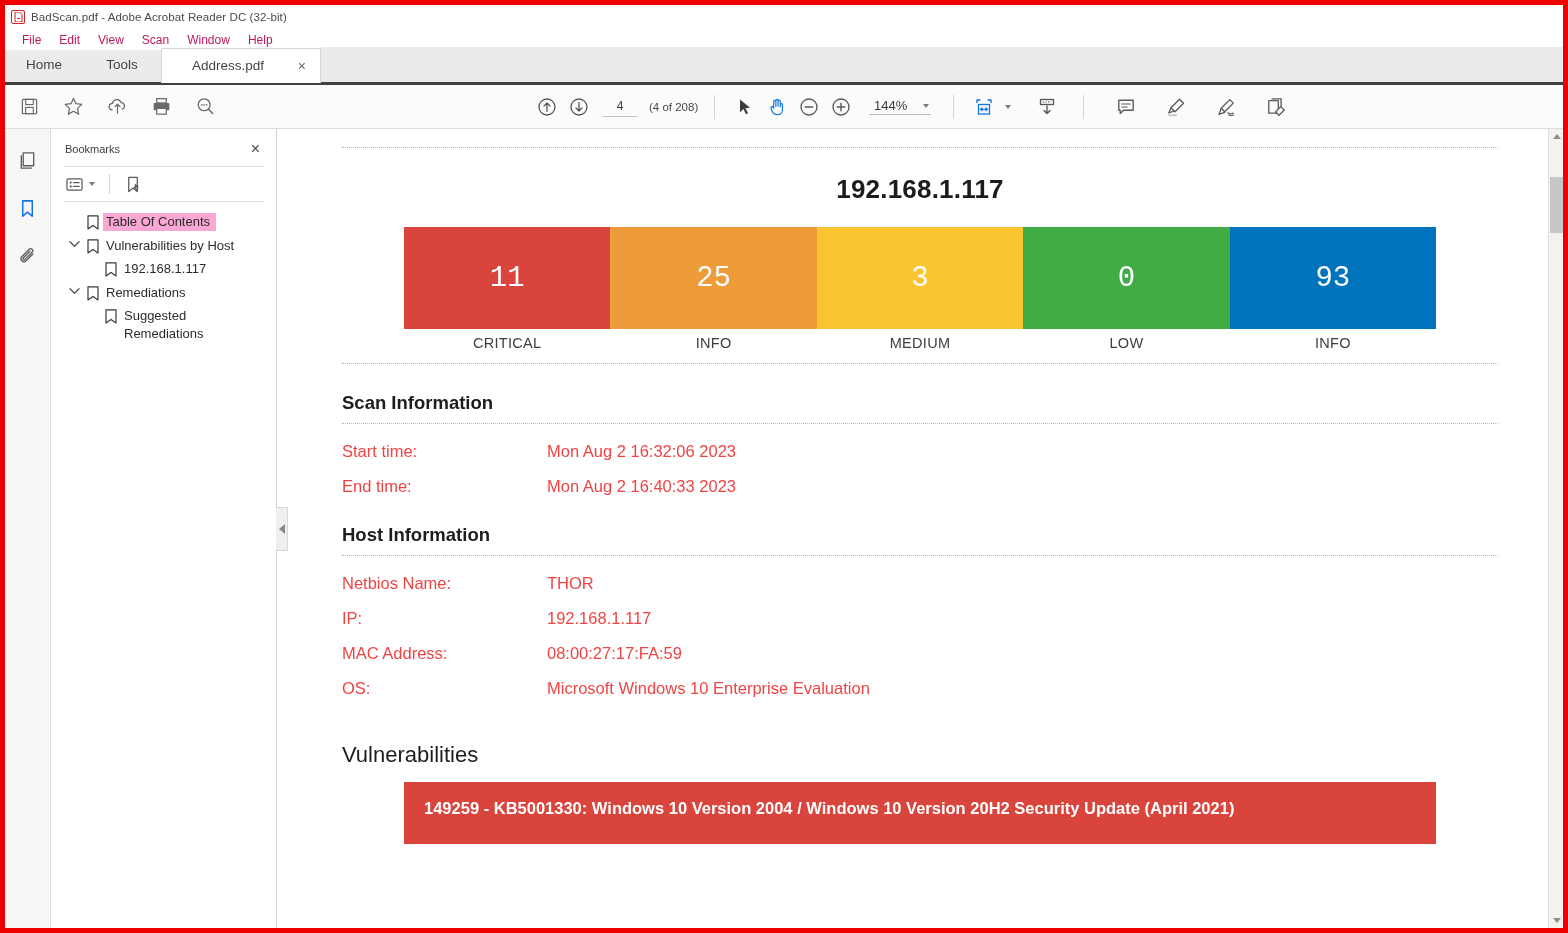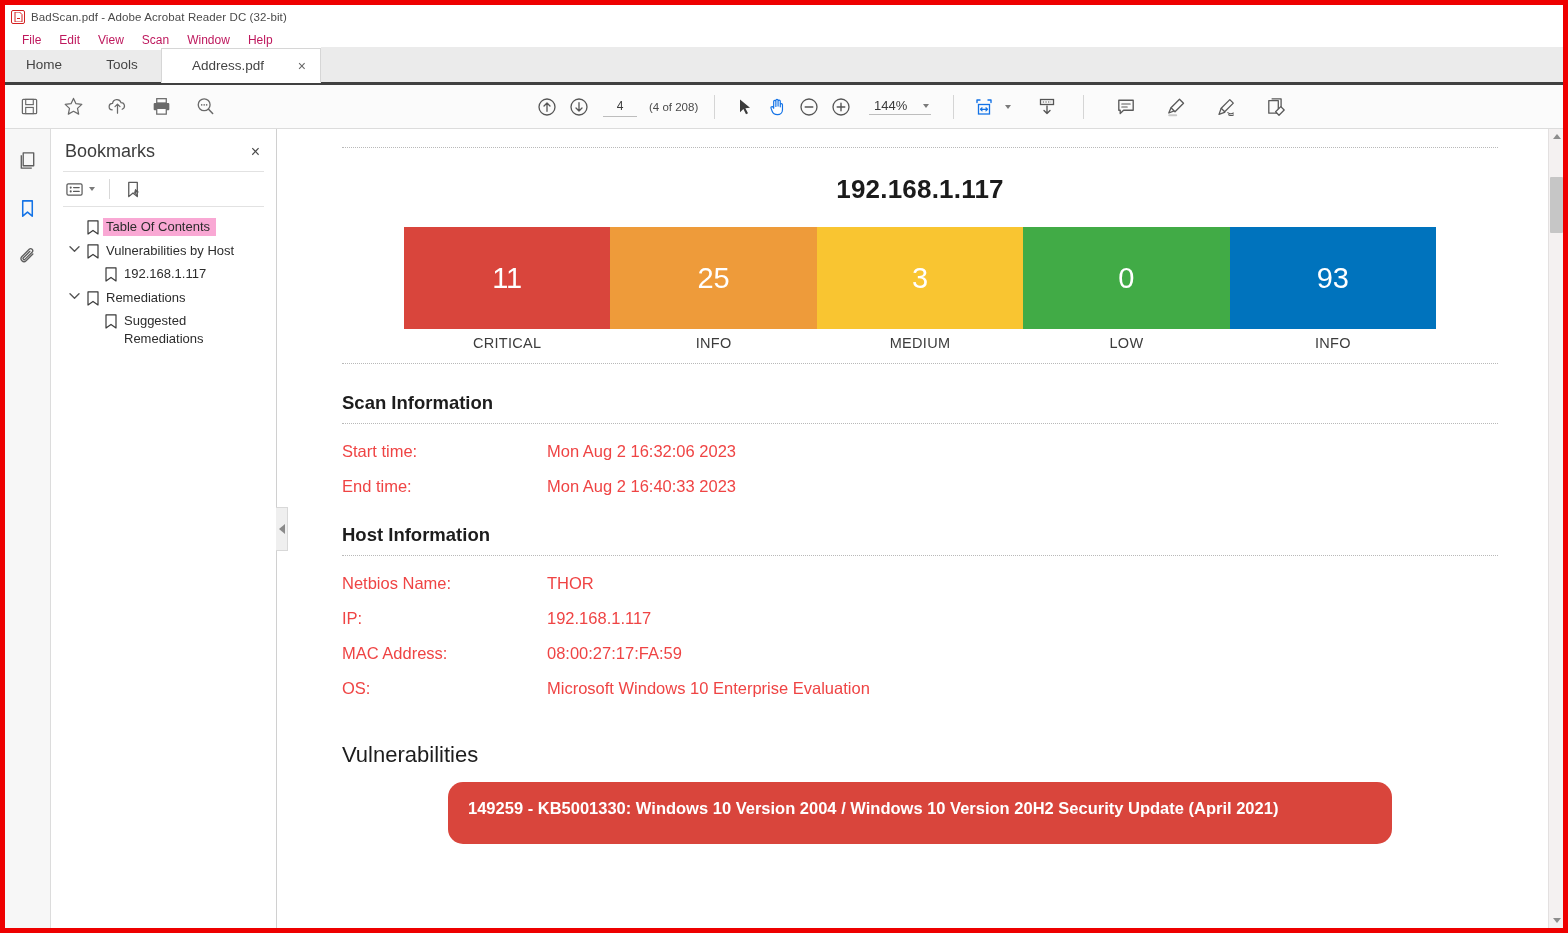--- a/index.html
+++ b/index.html
@@ -200,21 +200,21 @@
     display: flex;
     flex-direction: column;
     flex: 0 0 auto;
   }
   .bm-head {
     display: flex;
     align-items: center;
     justify-content: space-between;
     padding: 12px 14px 9px 14px;
   }
-  .bm-title { font-size: 18px; color: #3d3d3d; }
+  .bm-title { font-size: 11px; color: #3d3d3d; }
   .bm-close { font-size: 16px; color: #4a4a4a; cursor: pointer; line-height: 1; padding: 0 2px; }
   .bm-divider { height: 1px; background: #e2e2e2; margin: 0 12px; }
   .bm-tools {
     display: flex;
     align-items: center;
     padding: 7px 14px;
     gap: 8px;
   }
   .bm-tool { display: flex; align-items: center; gap: 5px; cursor: pointer; color: #5a5a5a; }
   .bm-vsep { width: 1px; height: 20px; background: #d8d8d8; margin: 0 6px; }
@@ -294,20 +294,21 @@
     width: 1032px;
     margin: 0 auto;
   }
   .sevcell {
     flex: 1;
     display: flex;
     align-items: center;
     justify-content: center;
     color: #ffffff;
     font-size: 29px;
+    font-family: Liberation Mono, monospace;
   }
   .sevlabels {
     display: flex;
     width: 1032px;
     margin: 6px auto 8px auto;
   }
   .sevlabel {
     flex: 1;
     text-align: center;
     font-size: 14.5px;
@@ -338,23 +339,22 @@
     margin: 44px 0 14px 0;
     font-weight: normal;
   }
   .vuln-banner {
     background: #d9453c;
     color: #ffffff;
     font-size: 16.5px;
     font-weight: bold;
     line-height: 1.55;
     padding: 14px 20px 22px 20px;
-    width: 944px;
+    width: 1032px;
     margin: 0 auto;
-    border-radius: 15px;
   }
 
   
   .vscroll {
     position: absolute;
     right: 0; top: 0; bottom: 0;
     width: 15px;
     background: #f4f1f1;
     border-left: 1px solid #e3e0e0;
   }

